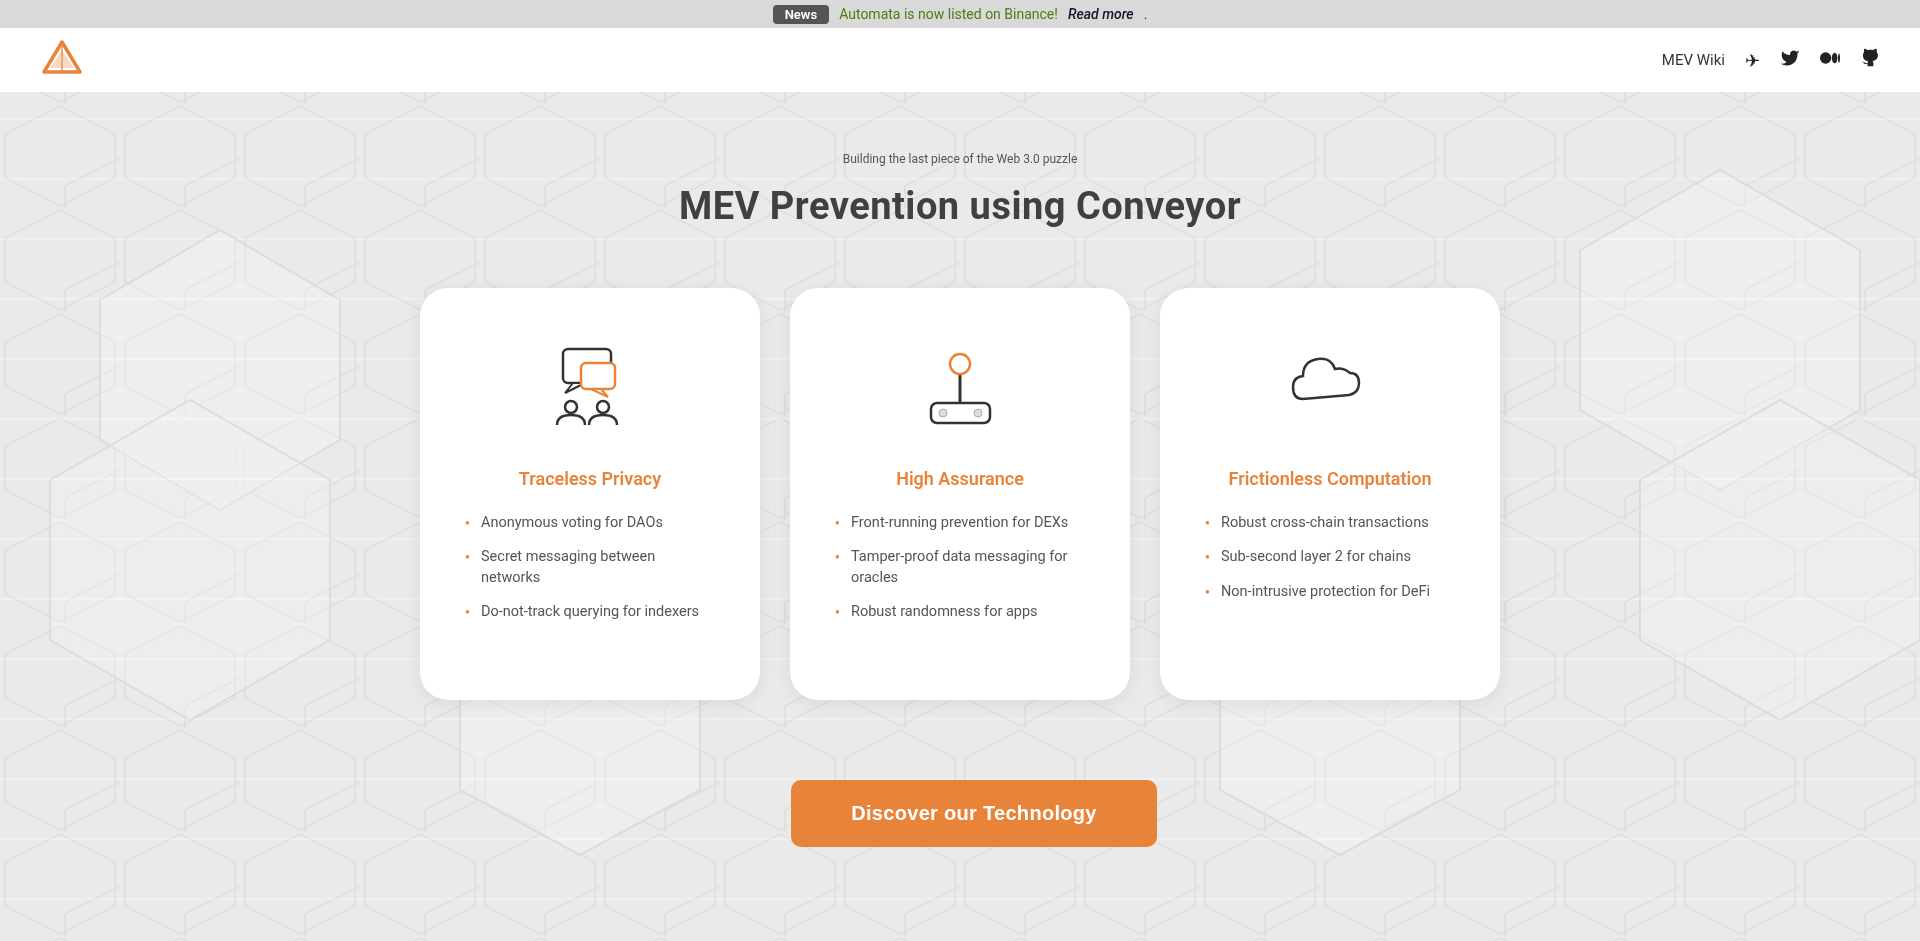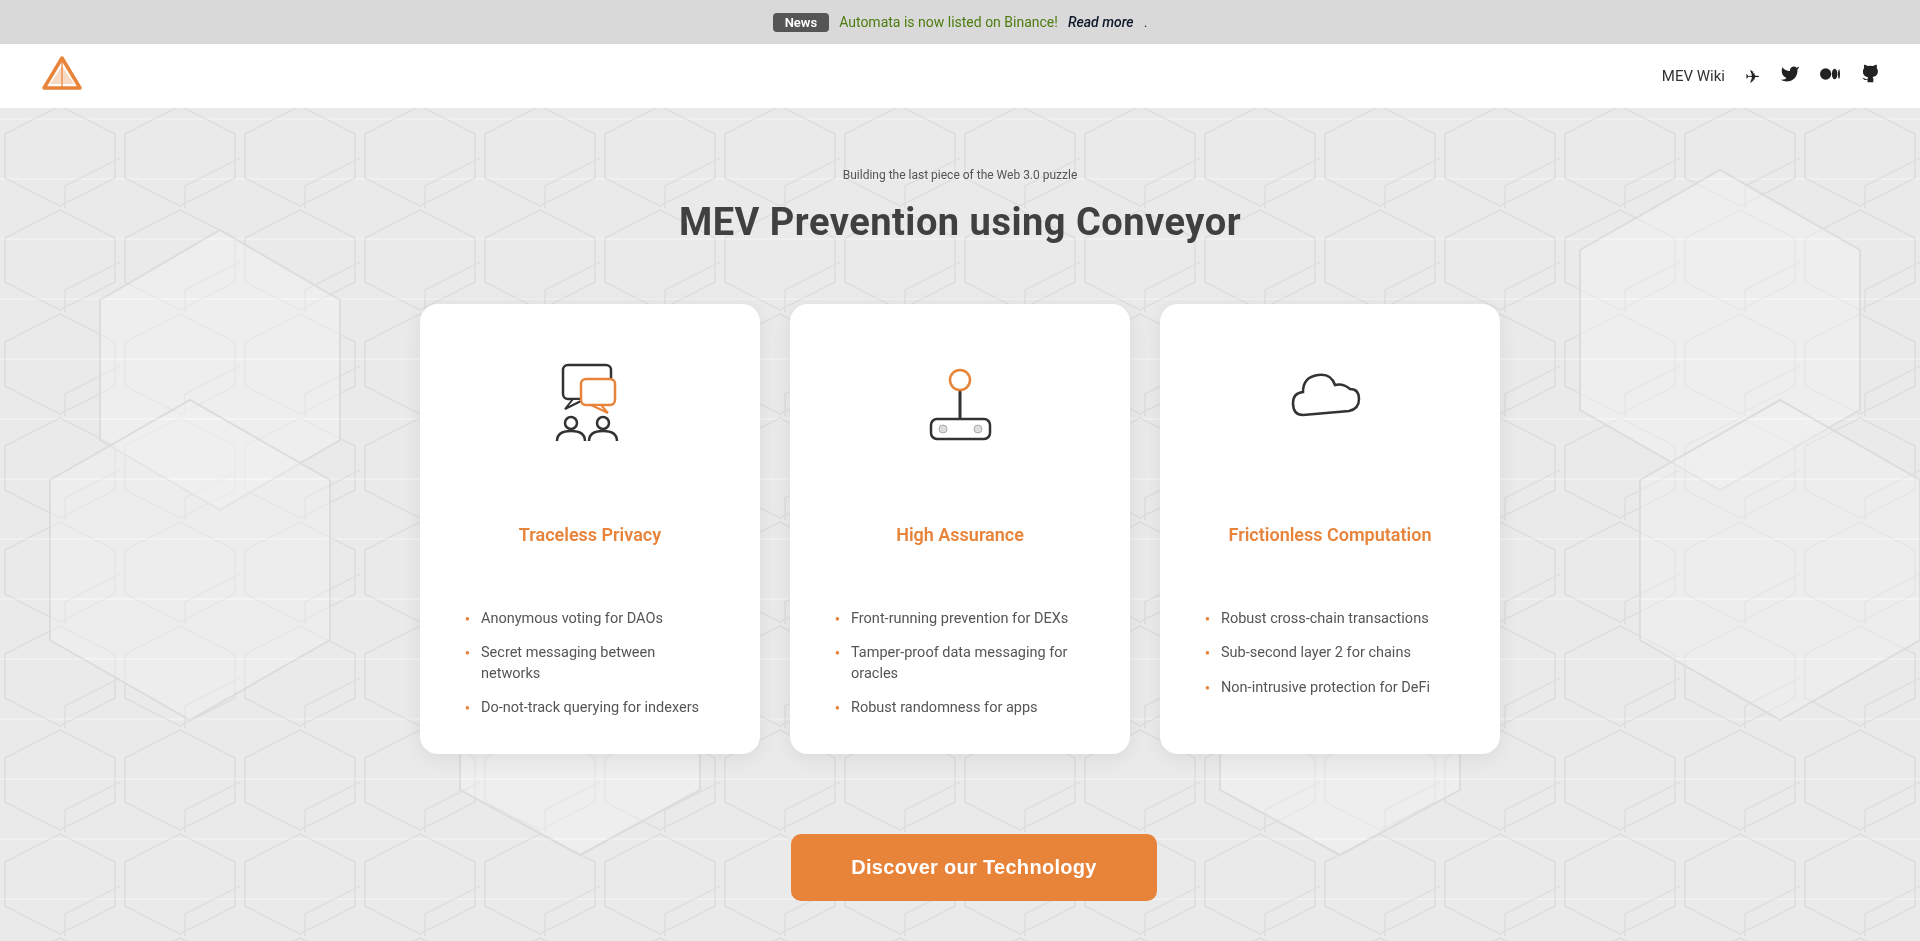--- a/index.html
+++ b/index.html
@@ -40,21 +40,21 @@
       position: absolute;
       inset: 0;
       opacity: 0.45;
     }
 
     
     .announcement-bar {
       position: relative;
       z-index: 10;
       background: #d9d9d9;
-      height: 44px;
+      height: 28px;
       display: flex;
       align-items: center;
       justify-content: center;
       gap: 10px;
       font-size: 14px;
       color: #333;
     }
 
     .news-badge {
       background: #555;
@@ -140,28 +140,27 @@
     
     .cards-container {
       display: flex;
       gap: 30px;
       margin-bottom: 80px;
       justify-content: center;
     }
 
     .card {
       background: white;
-      border-radius: 18px;
-      padding: 50px 45px 22px;
+      border-radius: 28px;
+      padding: 50px 45px 64px;
       width: 340px;
       box-shadow: 0 4px 20px rgba(0,0,0,0.07);
       display: flex;
       flex-direction: column;
       align-items: center;
-      gap: 40px;
     }
 
     .card-icon {
       margin-bottom: 30px;
       height: 100px;
       display: flex;
       align-items: center;
       justify-content: center;
     }
 

